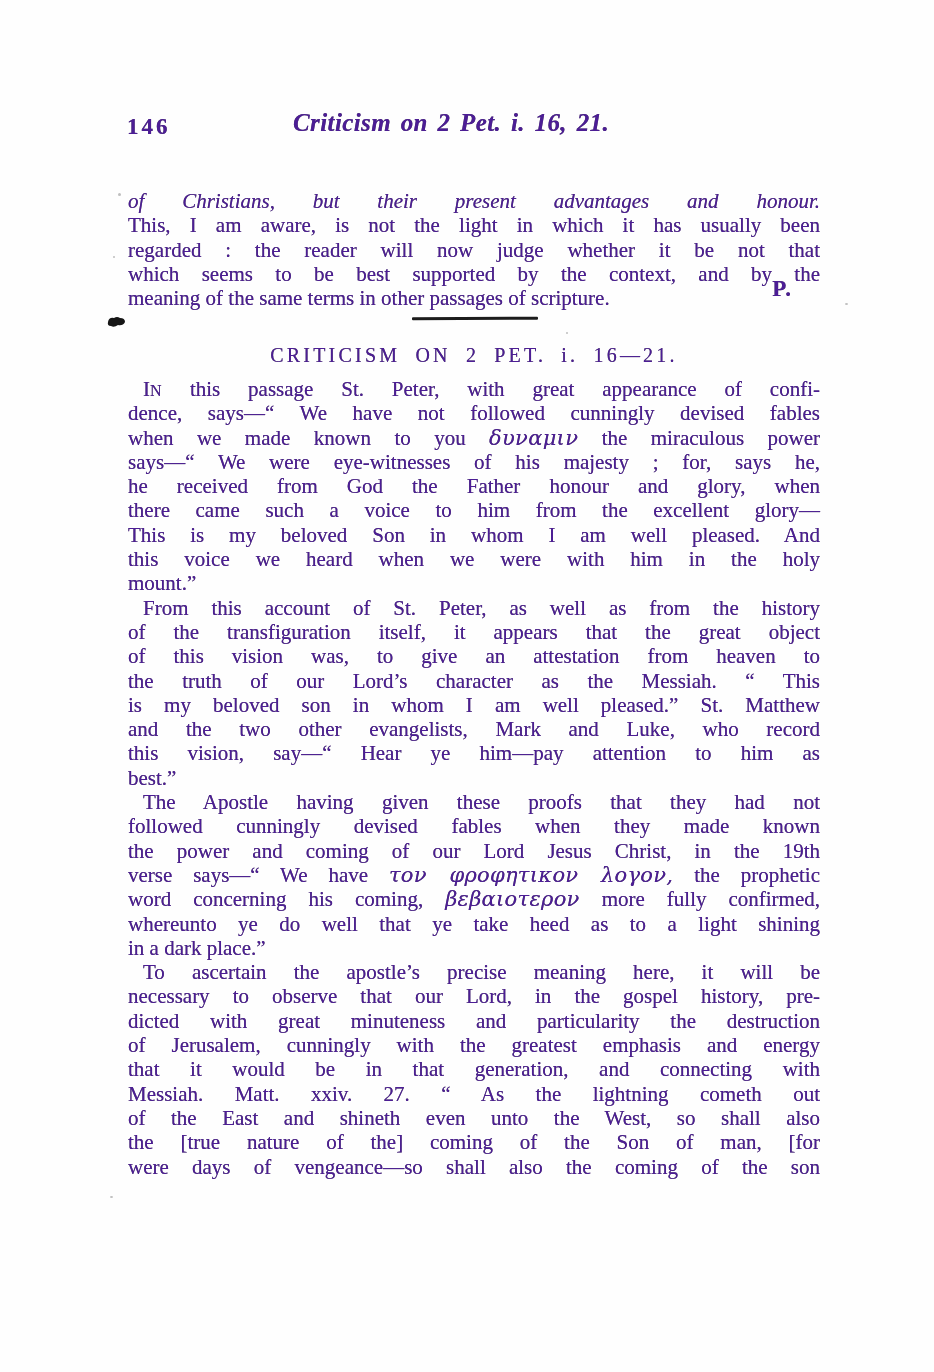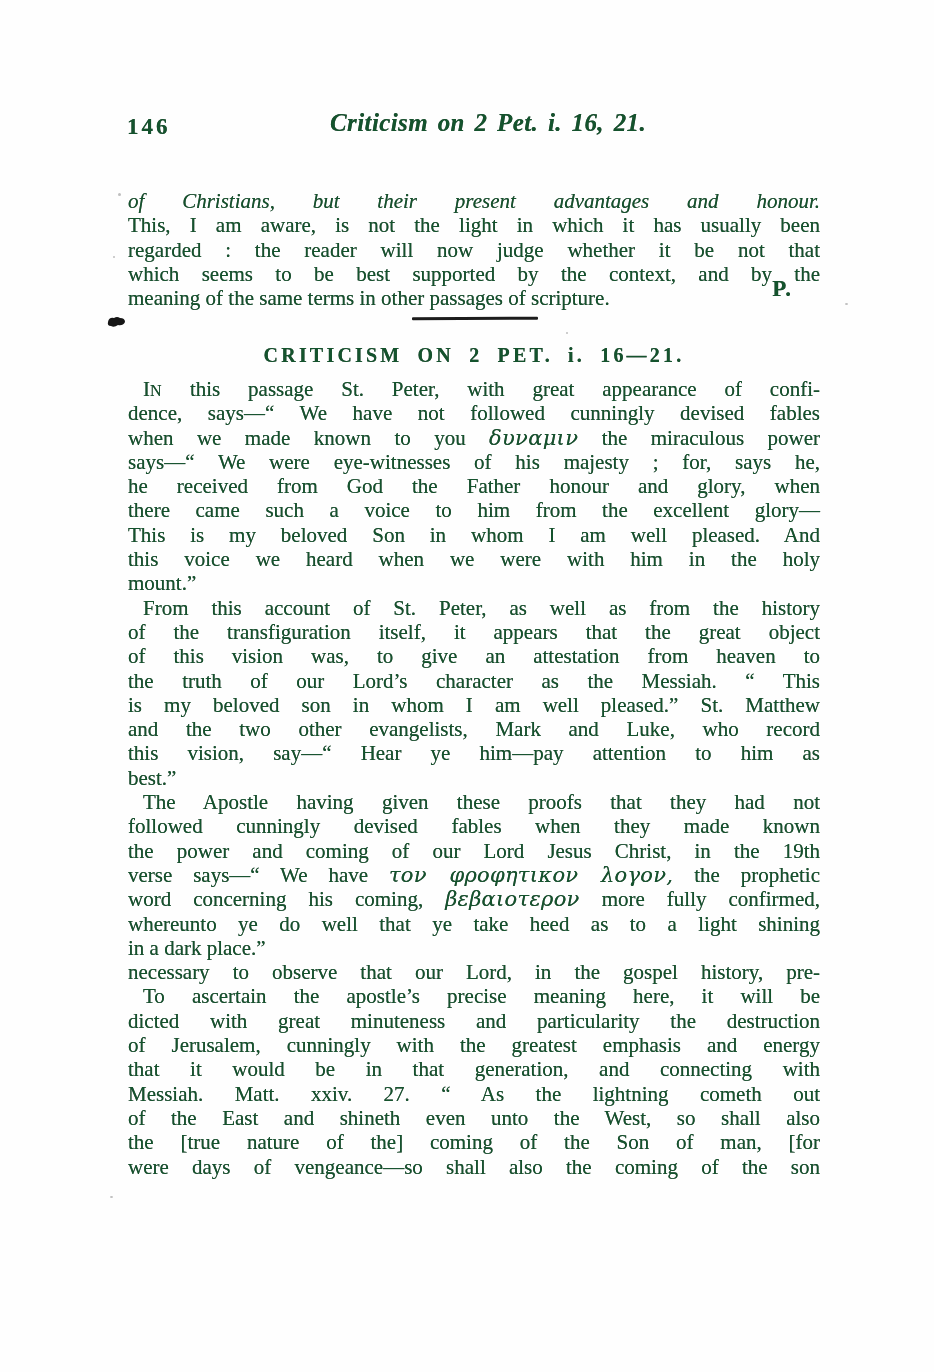--- a/index.html
+++ b/index.html
@@ -2,33 +2,33 @@
 <html><head>
 <meta charset="utf-8">
 <style>
   html, body { margin: 0; padding: 0; background: #ffffff; }
   #page {
     position: relative;
     width: 934px;
     height: 1372px;
     background: #fefefe;
     font-family: "Liberation Serif", "DejaVu Serif", serif;
-    color: #14532d;
+    color: #4c1d95;
     overflow: hidden;
     text-shadow: 0 0 0.45px rgba(10,10,10,0.65);
   }
   
   #page-number {
     position: absolute; left: 127px; top: 114px;
     font-size: 23px; font-weight: 700; letter-spacing: 3px;
   }
   #running-title {
     position: absolute; left: 293px; top: 109px;
     font-size: 25px; font-style: italic; font-weight: 600;
-    letter-spacing: 0.4px; word-spacing: 3px; white-space: nowrap; margin-left: 37px;
+    letter-spacing: 0.4px; word-spacing: 3px; white-space: nowrap;
   }
   
   .column { position: absolute; left: 128px; width: 692px; }
   #intro-block { top: 152px; margin-top: 37px; }
   .bodytext { font-size: 21px; line-height: 24.3px; }
   .line { text-align: justify; text-align-last: justify; height: 24.3px; overflow: visible; white-space: nowrap; }
   .line.final { text-align-last: left; }
   .line.indent { text-indent: 15px; }
   .i  { font-style: italic; }
   .g  { font-style: italic; font-family: "DejaVu Serif", serif; letter-spacing: 0.3px; }
@@ -42,21 +42,21 @@
     position: absolute; left: 412px; top: 317px;
     width: 126px; height: 3px; background: #1c1c1c; border-radius: 1px;
     transform: rotate(-0.3deg);
   }
   #ink-blot {
     position: absolute; left: 107px; top: 315px; width: 19px; height: 13px;
   }
   #section-heading {
     position: absolute; left: 128px; width: 692px; top: 344px;
     text-align: center; font-size: 20px; letter-spacing: 3.2px;
-    word-spacing: 7px; font-weight: 700; white-space: nowrap;
+    word-spacing: 7px; font-weight: 400; white-space: nowrap;
   }
   #article-body { top: 377px; }
   .paragraph { margin: 0; padding: 0; }
   .speck { position: absolute; background: #8a8a8a; border-radius: 50%; opacity: 0.55; }
 </style>
 </head>
 <body>
 
 <div id="page">
 
@@ -110,22 +110,22 @@
       <div class="paragraph">
         <div class="line indent"><span>The Apostle having given these proofs that they had not</span></div>
         <div class="line"><span>followed cunningly devised fables when they made known</span></div>
         <div class="line"><span>the power and coming of our Lord Jesus Christ, in the 19th</span></div>
         <div class="line"><span>verse says—“ We have </span><span class="g">τον φροφητικον λογον,</span><span> the prophetic</span></div>
         <div class="line"><span>word concerning his coming, </span><span class="g">βεβαιοτερον</span><span> more fully confirmed,</span></div>
         <div class="line"><span>whereunto ye do well that ye take heed as to a light shining</span></div>
         <div class="line final"><span>in a dark place.”</span></div>
       </div>
       <div class="paragraph">
+        <div class="line indent"><span>To ascertain the apostle’s precise meaning here, it will be</span></div>
         <div class="line"><span>necessary to observe that our Lord, in the gospel history, pre-</span></div>
-        <div class="line indent"><span>To ascertain the apostle’s precise meaning here, it will be</span></div>
         <div class="line"><span>dicted with great minuteness and particularity the destruction</span></div>
         <div class="line"><span>of Jerusalem, cunningly with the greatest emphasis and energy</span></div>
         <div class="line"><span>that it would be in that generation, and connecting with</span></div>
         <div class="line"><span>Messiah. Matt. xxiv. 27. “ As the lightning cometh out</span></div>
         <div class="line"><span>of the East and shineth even unto the West, so shall also</span></div>
         <div class="line"><span>the [true nature of the] coming of the Son of man, [for</span></div>
         <div class="line"><span>were days of vengeance—so shall also the coming of the son</span></div>
       </div>
     </div>
 

